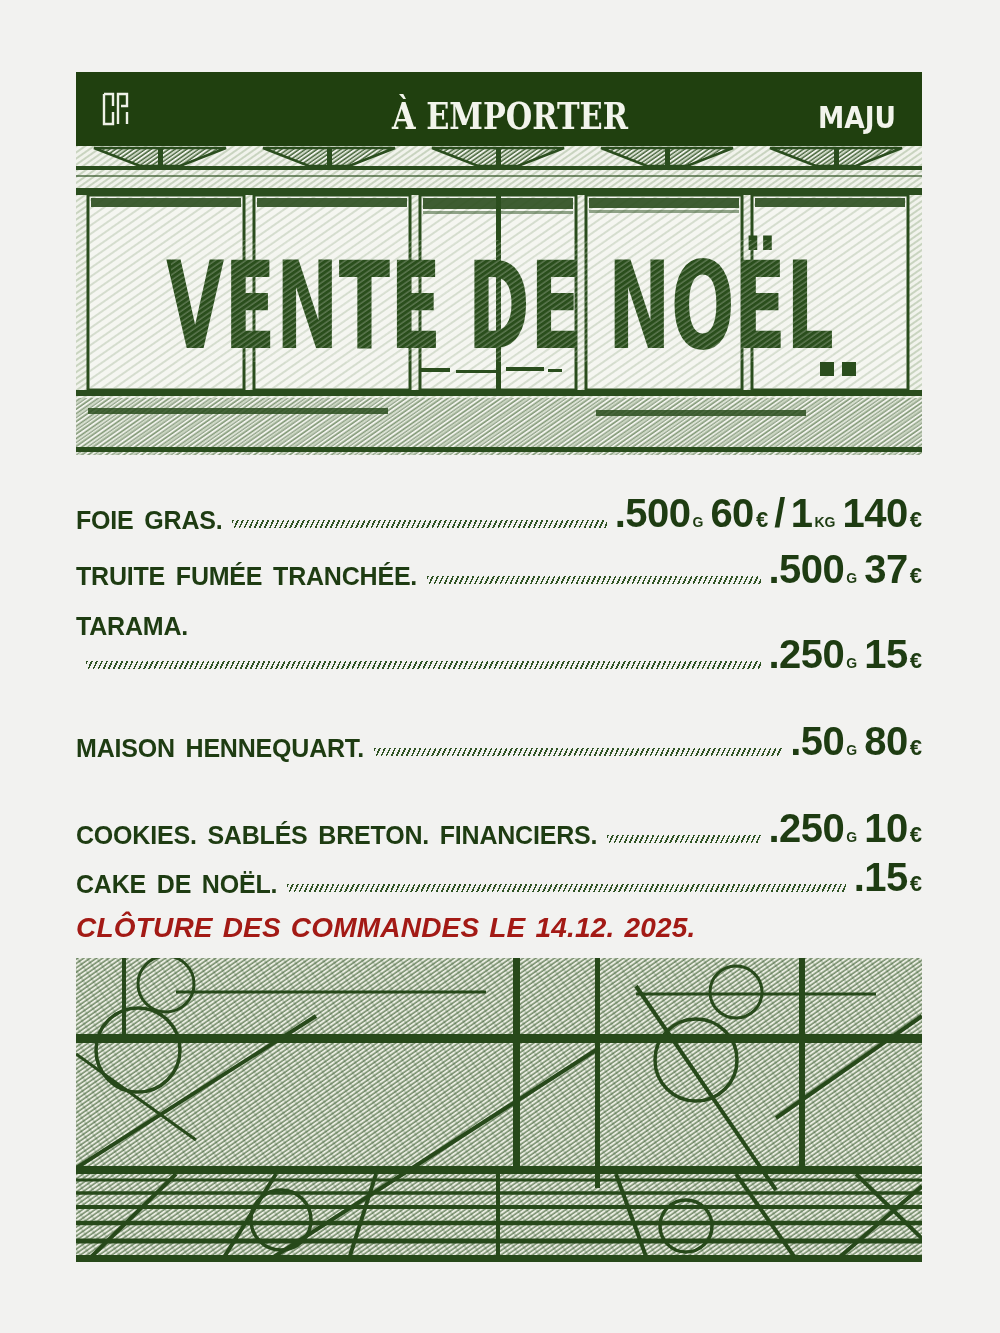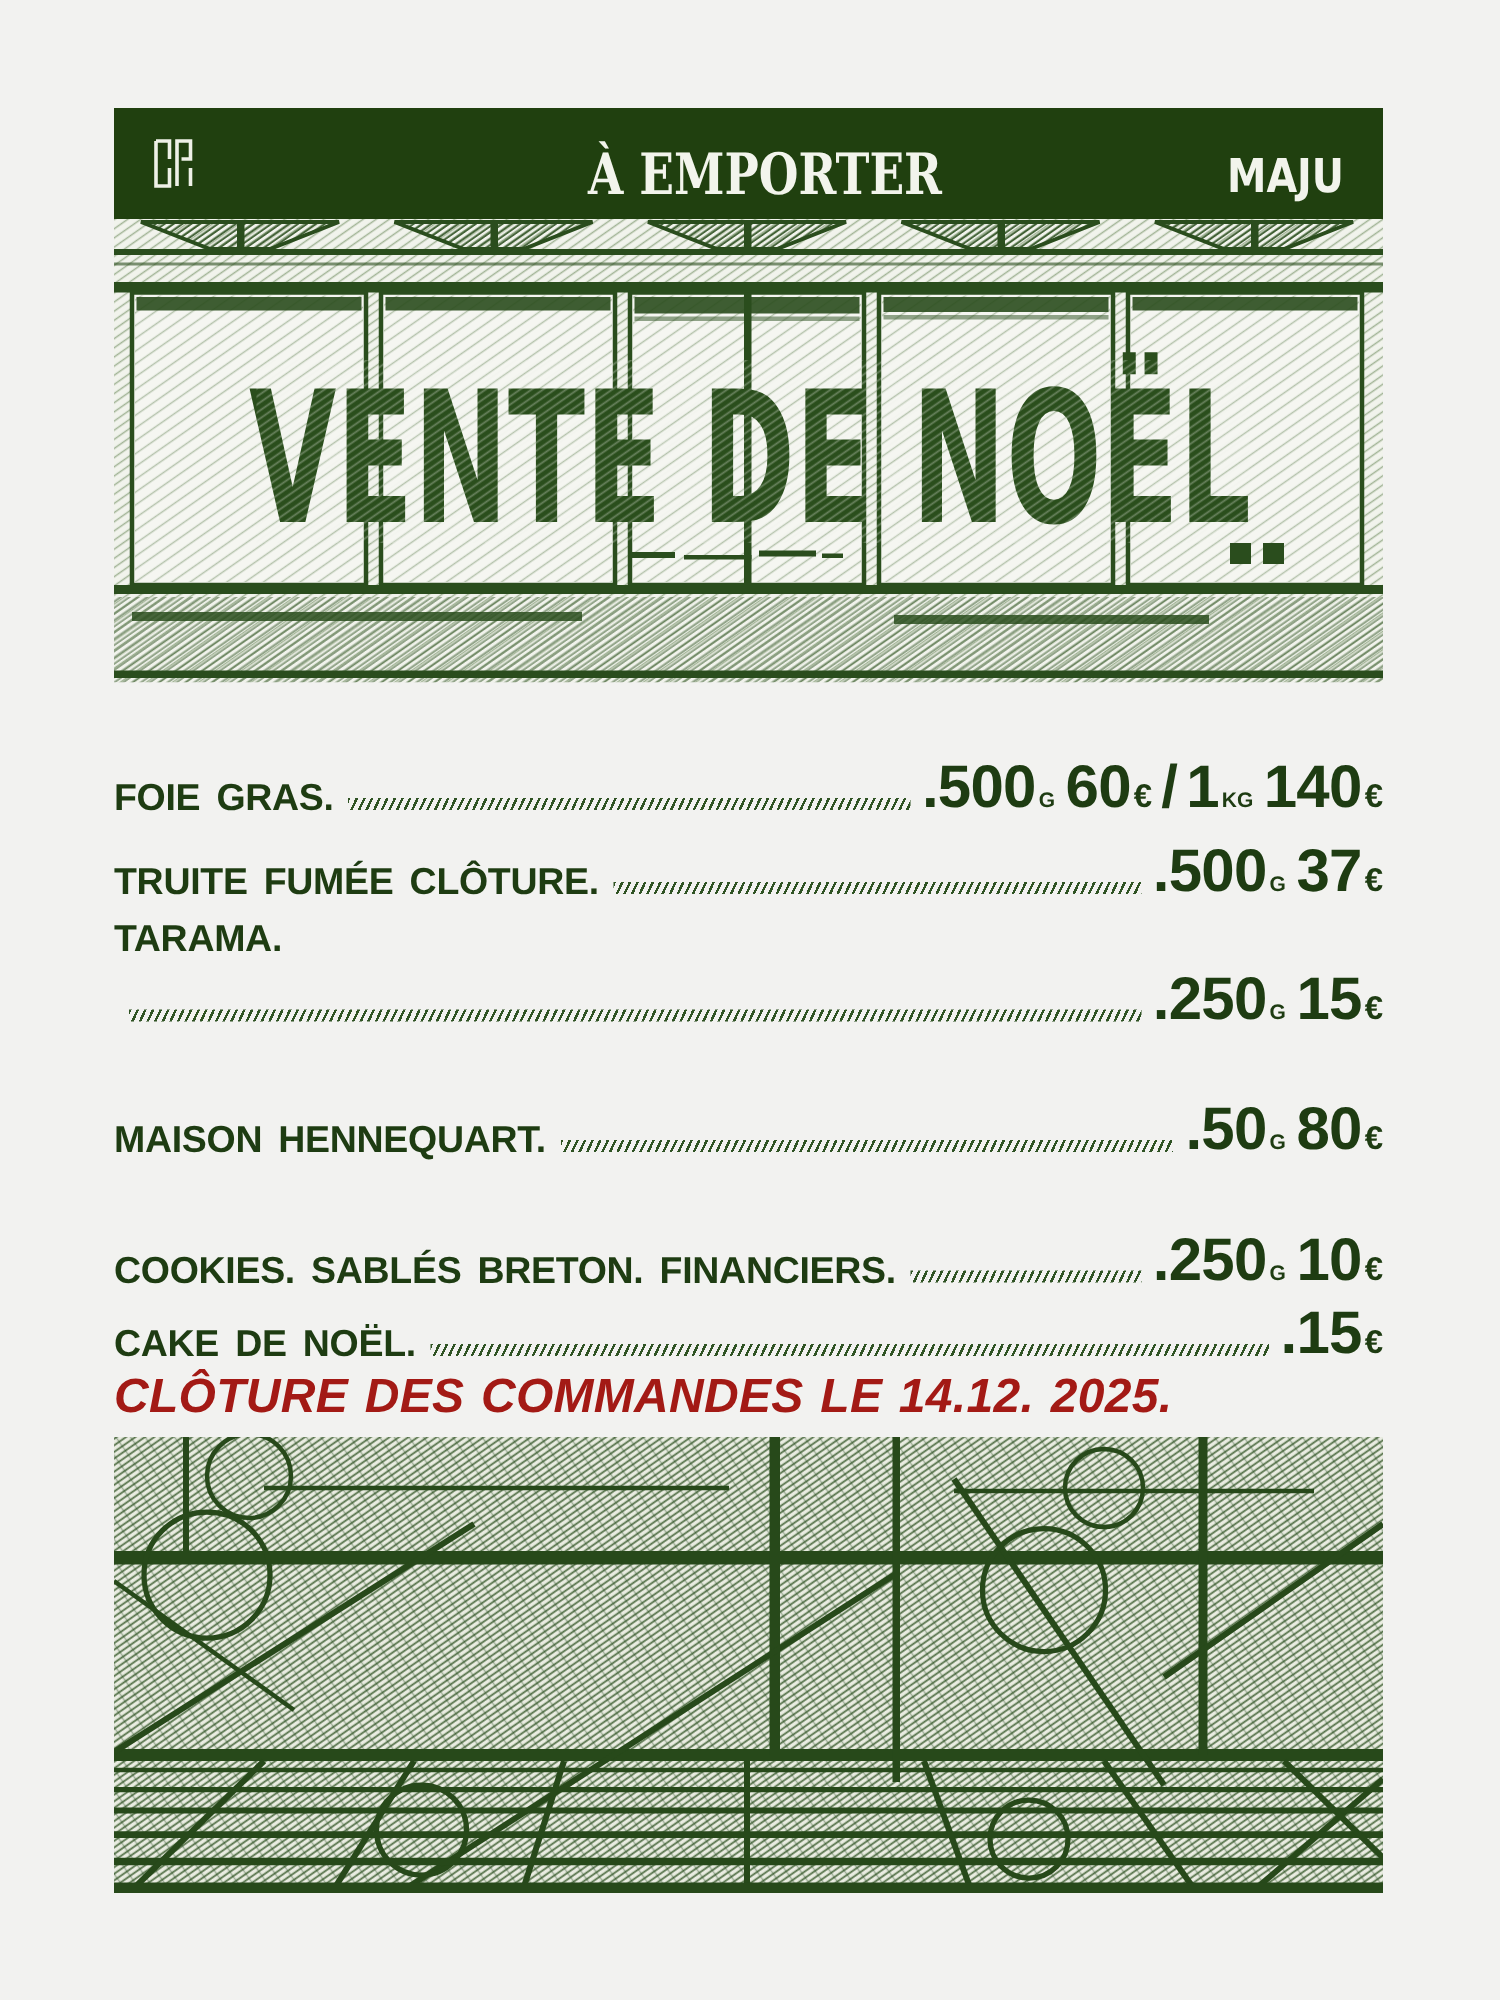--- a/index.html
+++ b/index.html
@@ -8,32 +8,32 @@
   .poster{position:absolute;inset:0;}
 
   
   .ill{position:absolute;left:76px;width:846px;}
   .ill svg{display:block;width:100%;height:100%;}
   #topIll{top:72px;height:383px;}
   #botIll{top:958px;height:304px;}
 
   
   .menu{position:absolute;left:76px;right:78px;top:0;height:100%;}
-  .line{position:absolute;left:0;right:0;display:flex;align-items:flex-end;margin-top:12px;}
+  .line{position:absolute;left:0;right:0;display:flex;align-items:flex-end;}
   .lline{position:absolute;left:0;}
   .lab{font-weight:bold;font-size:25px;line-height:1.05;color:#1e3c12;
        letter-spacing:-0.2px;word-spacing:4px;white-space:nowrap;font-stretch:condensed;}
   .leader{flex:1;height:8px;margin:0 8px 5px 10px;
        background:repeating-linear-gradient(115deg,#2f5323 0 1.6px,transparent 1.6px 4.6px);}
   .price{display:inline-flex;align-items:baseline;font-weight:bold;color:#1e3c12;white-space:nowrap;}
   .pn{font-size:40px;line-height:1;letter-spacing:-0.5px;}
   .pu{font-size:14px;margin:0 7px 0 2px;}
   .pe{font-size:22px;margin-left:2px;}
   .psl{margin:0 6px;}
-  .note{position:absolute;left:0;font-size:32px;font-style:italic;font-weight:bold;
+  .note{position:absolute;left:0;font-size:28px;font-style:italic;font-weight:bold;
         color:#a31a15;letter-spacing:0.2px;word-spacing:2px;white-space:nowrap;}
 </style>
 </head>
 <body>
 
 <div class="poster">
 
   <div class="ill" id="topIll">
     <svg viewBox="0 0 846 383" preserveAspectRatio="none">
       <defs>
@@ -151,21 +151,21 @@
         <span class="pe">€</span>
         <span class="pn psl">/</span>
         <span class="pn">1</span>
         <span class="pu">KG</span>
         <span class="pn">140</span>
         <span class="pe">€</span>
       </span>
     </div>
 
     <div class="line" style="top:549px">
-      <span class="lab">TRUITE FUMÉE CLÔTURE.</span>
+      <span class="lab">TRUITE FUMÉE TRANCHÉE.</span>
       <span class="leader"></span>
       <span class="price">
         <span class="pn">.500</span>
         <span class="pu">G</span>
         <span class="pn">37</span>
         <span class="pe">€</span>
       </span>
     </div>
 
     <div class="lline" style="top:613px">

